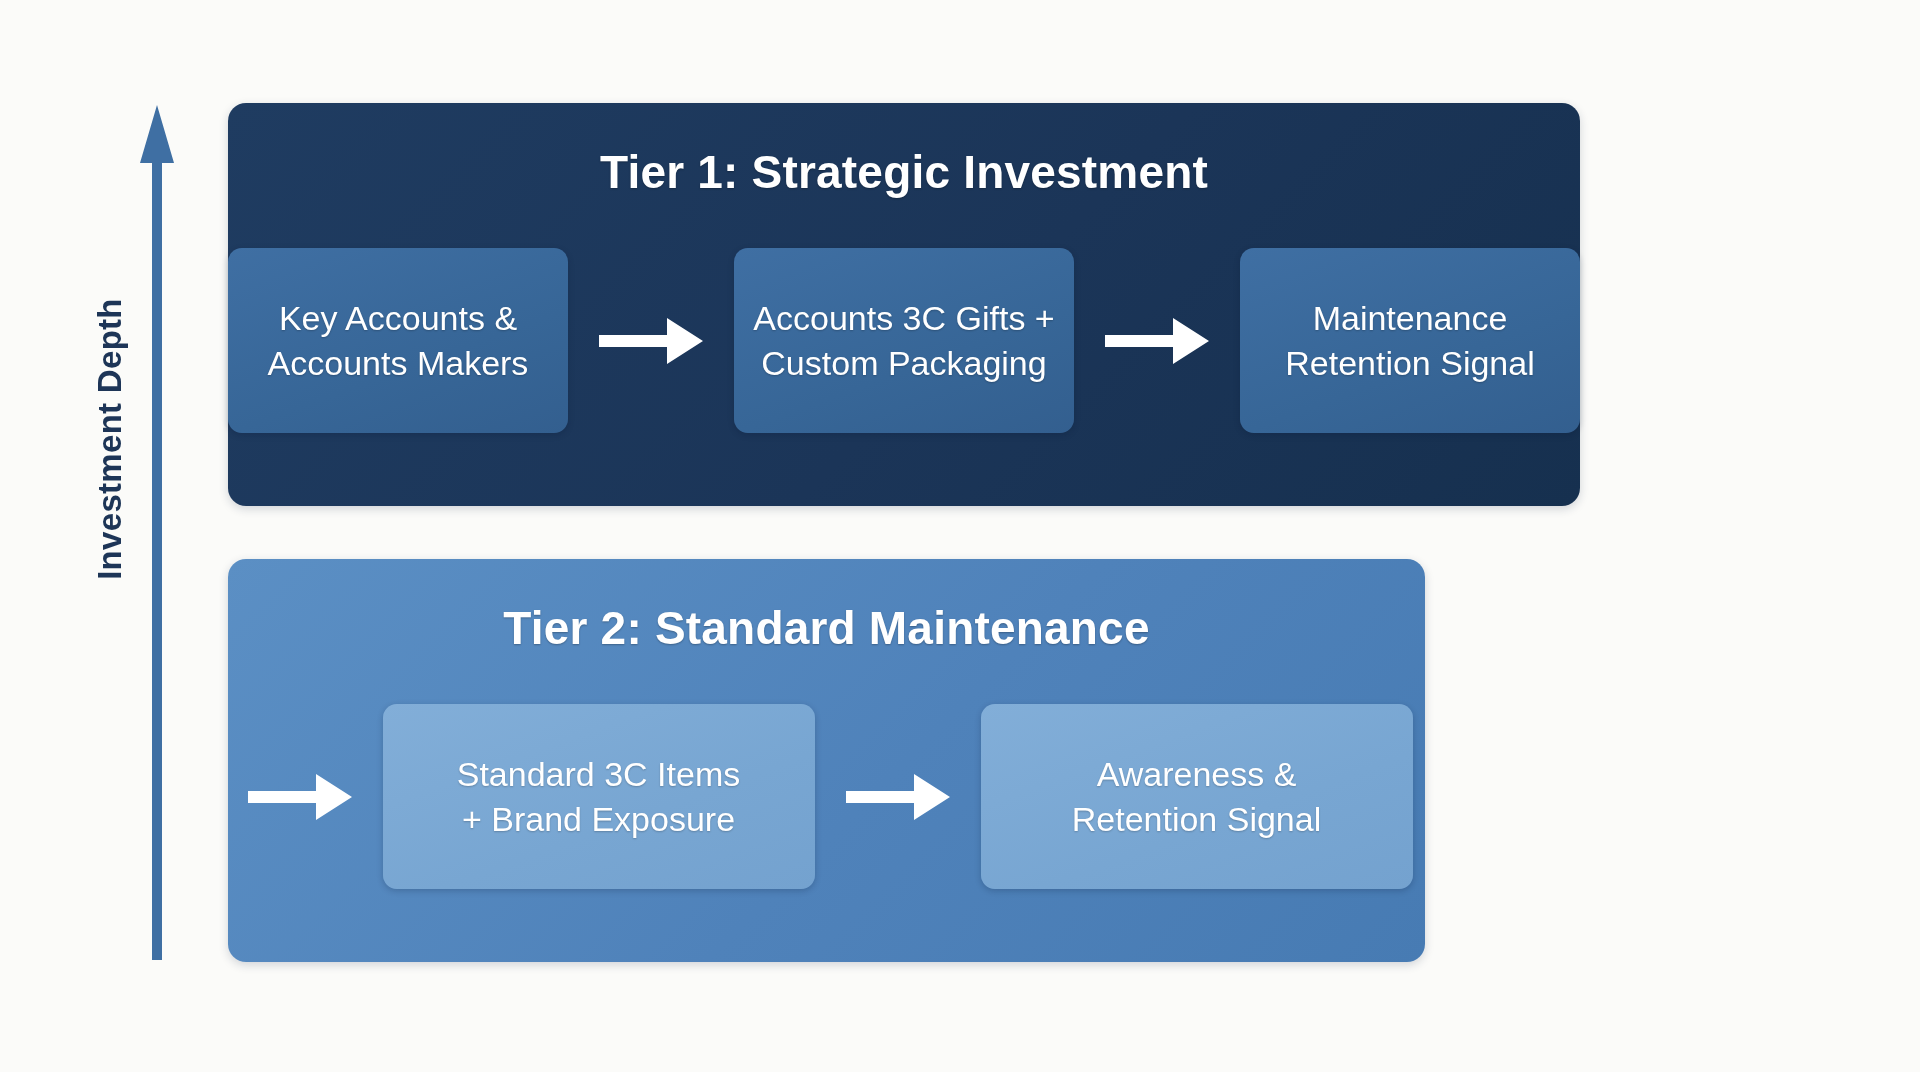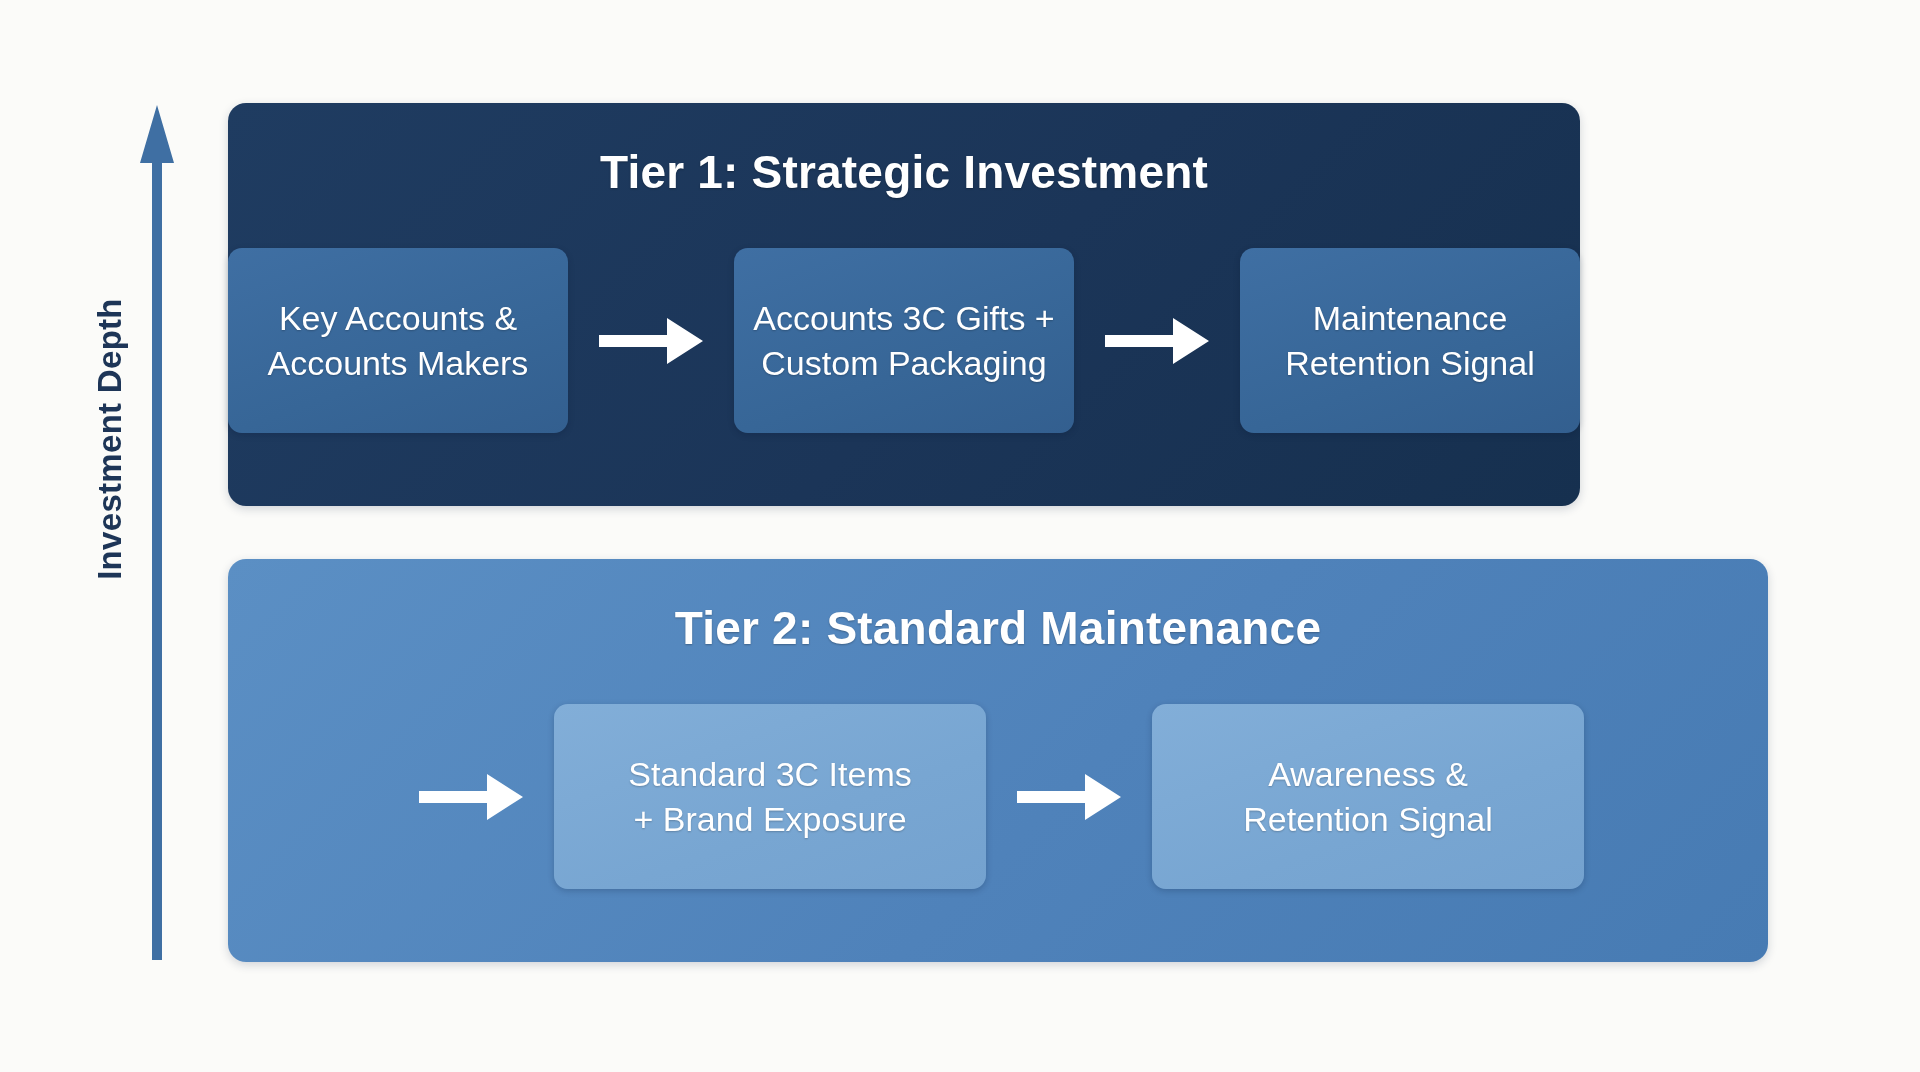--- a/index.html
+++ b/index.html
@@ -60,23 +60,24 @@
   .tier-1 {
     left: 228px;
     top: 103px;
     width: 1352px;
     height: 403px;
     background: linear-gradient(135deg, #1f3c61 0%, #1b3558 55%, #16304f 100%);
   }
   .tier-2 {
     left: 228px;
     top: 559px;
-    width: 1540px;
+    width: 1156px;
     height: 403px;
     background: linear-gradient(135deg, #5b8fc4 0%, #4f82ba 55%, #477bb3 100%);
+    padding-left: 41px;
   }
 
   .tier-title {
     position: absolute;
     left: 0;
     right: 0;
     text-align: center;
     color: #ffffff;
     font-size: 46px;
     font-weight: 700;

